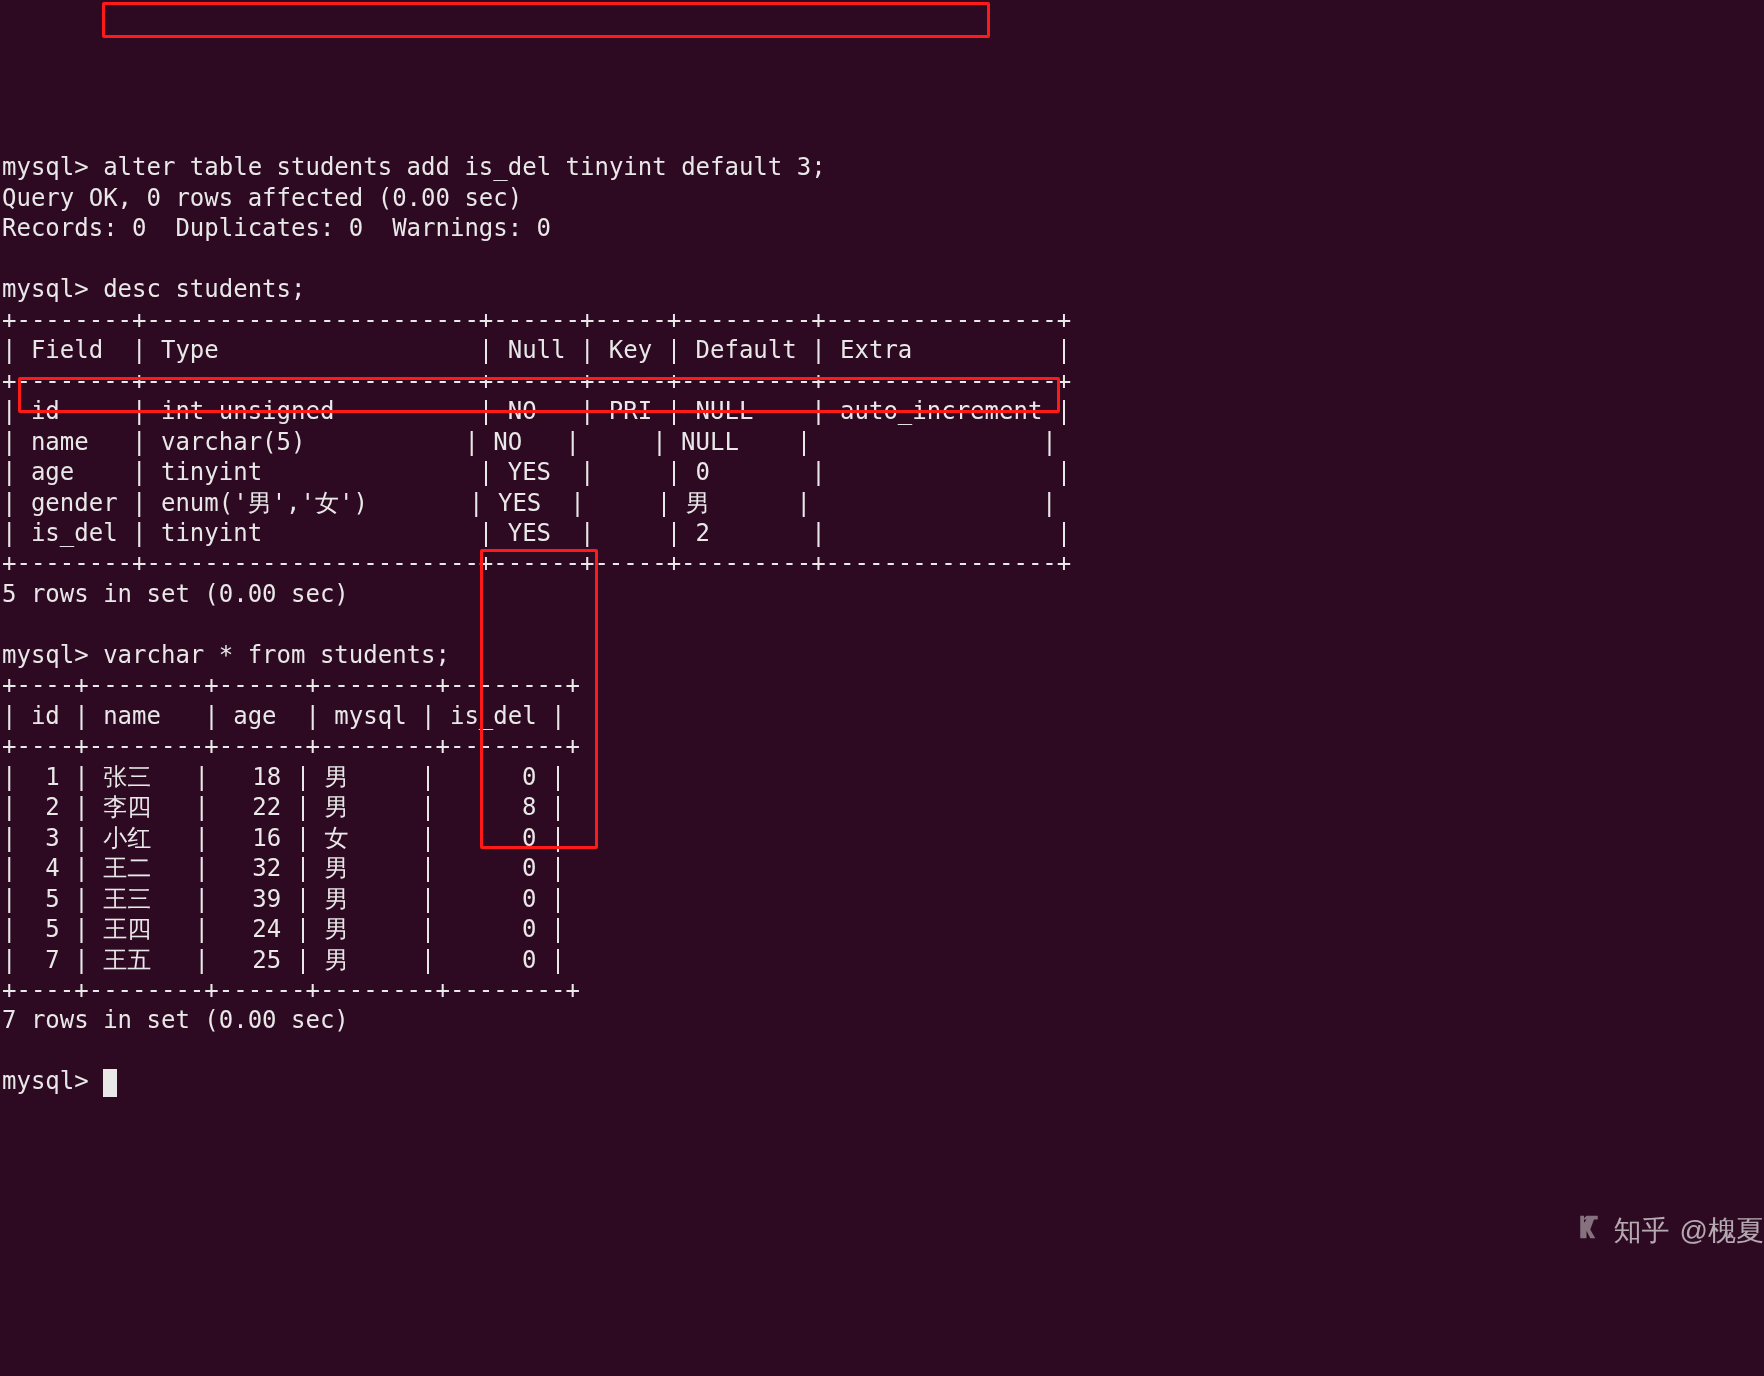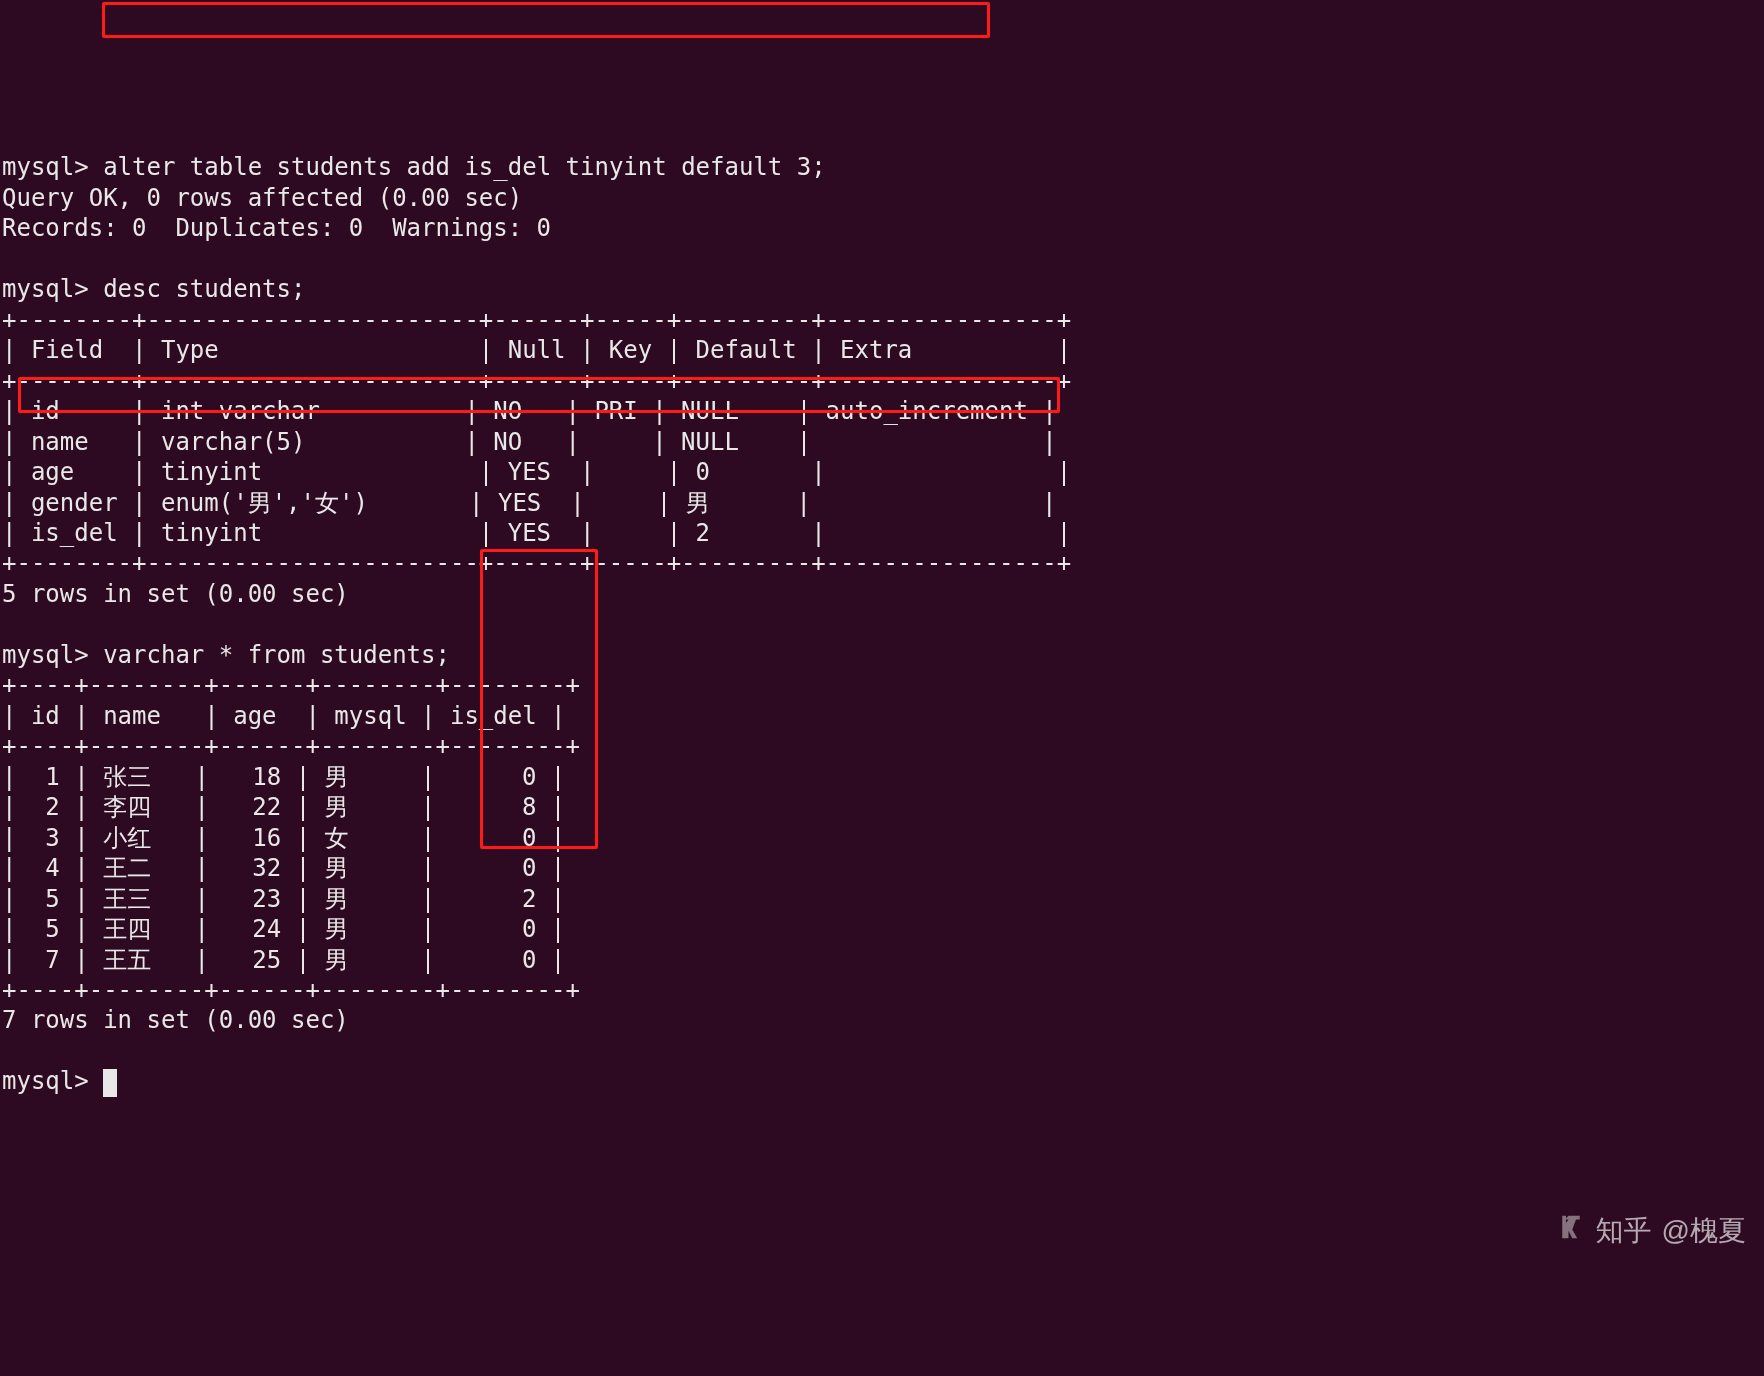--- a/index.html
+++ b/index.html
@@ -20,21 +20,21 @@
     padding: 0 2px;
   }
   .hl-box {
     position: absolute;
     border: 3px solid #ff1a1a;
     pointer-events: none;
     border-radius: 2px;
   }
   .watermark {
     position: absolute;
-    right: 18px;
+    right: 0;
     bottom: 90px;
     color: rgba(255,255,255,0.65);
     font-family: "PingFang SC","Microsoft YaHei",sans-serif;
     font-size: 28px;
     display: flex;
     align-items: center;
     gap: 10px;
   }
   .watermark svg { opacity: 0.65; }
   .cursor {
@@ -53,37 +53,37 @@
 
 <div class="term">
 <span>mysql&gt; </span><span>alter table students add is_del tinyint default 3;</span>
 <span>Query OK, 0 rows affected (0.00 sec)</span>
 <span>Records: 0  Duplicates: 0  Warnings: 0</span>
 
 <span>mysql&gt; </span><span>desc students;</span>
 <span>+--------+-----------------------+------+-----+---------+----------------+</span>
 <span>| Field  | Type                  | Null | Key | Default | Extra          |</span>
 <span>+--------+-----------------------+------+-----+---------+----------------+</span>
-<span>| id     | int varchar          | NO   | PRI | NULL    | auto_increment |</span>
+<span>| id     | int unsigned          | NO   | PRI | NULL    | auto_increment |</span>
 <span>| name   | varchar(5)           | NO   |     | NULL    |                |</span>
 <span>| age    | tinyint               | YES  |     | 0       |                |</span>
 <span>| gender | enum('男','女')       | YES  |     | 男      |                |</span>
 <span>| is_del | tinyint               | YES  |     | 2       |                |</span>
 <span>+--------+-----------------------+------+-----+---------+----------------+</span>
 <span>5 rows in set (0.00 sec)</span>
 
 <span>mysql&gt; </span><span>varchar * from students;</span>
 <span>+----+--------+------+--------+--------+</span>
 <span>| id | name   | age  | mysql | is_del |</span>
 <span>+----+--------+------+--------+--------+</span>
 <span>|  1 | 张三   |   18 | 男     |      0 |</span>
 <span>|  2 | 李四   |   22 | 男     |      8 |</span>
 <span>|  3 | 小红   |   16 | 女     |      0 |</span>
 <span>|  4 | 王二   |   32 | 男     |      0 |</span>
-<span>|  5 | 王三   |   23 | 男     |      2 |</span>
+<span>|  5 | 王三   |   39 | 男     |      0 |</span>
 <span>|  5 | 王四   |   24 | 男     |      0 |</span>
 <span>|  7 | 王五   |   25 | 男     |      0 |</span>
 <span>+----+--------+------+--------+--------+</span>
 <span>7 rows in set (0.00 sec)</span>
 
 <span>mysql&gt; </span><span class="cursor"></span>
 </div>
 
 
 <div class="hl-box" style="left:102px; top:2px; width:888px; height:36px;"></div>

